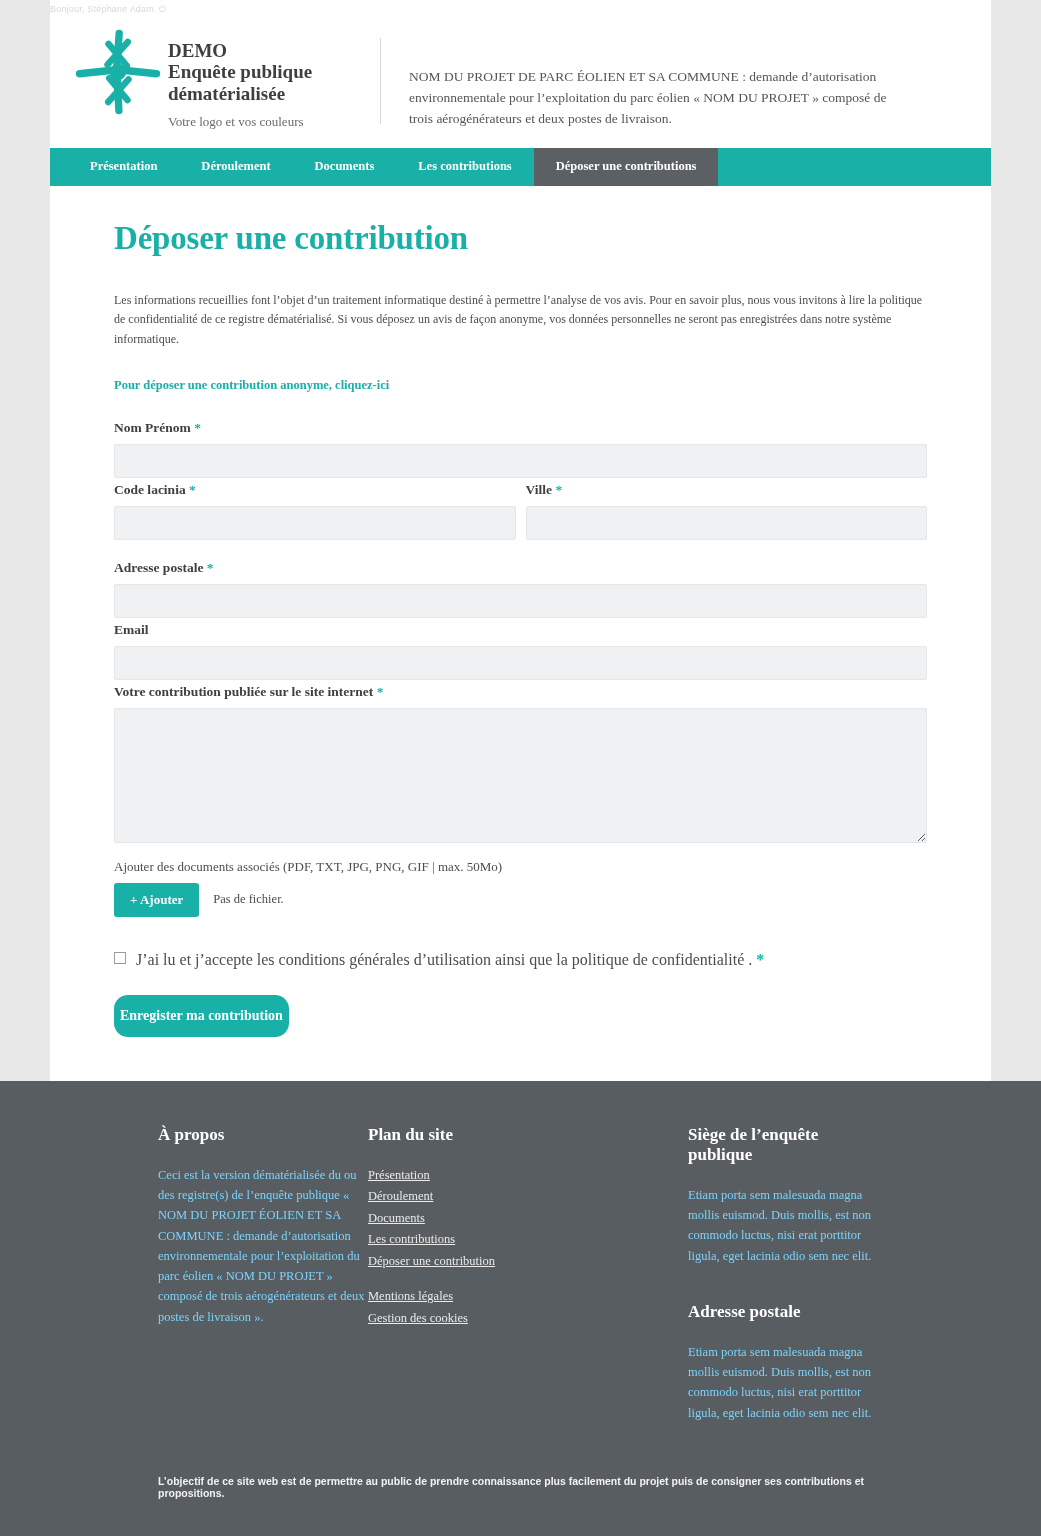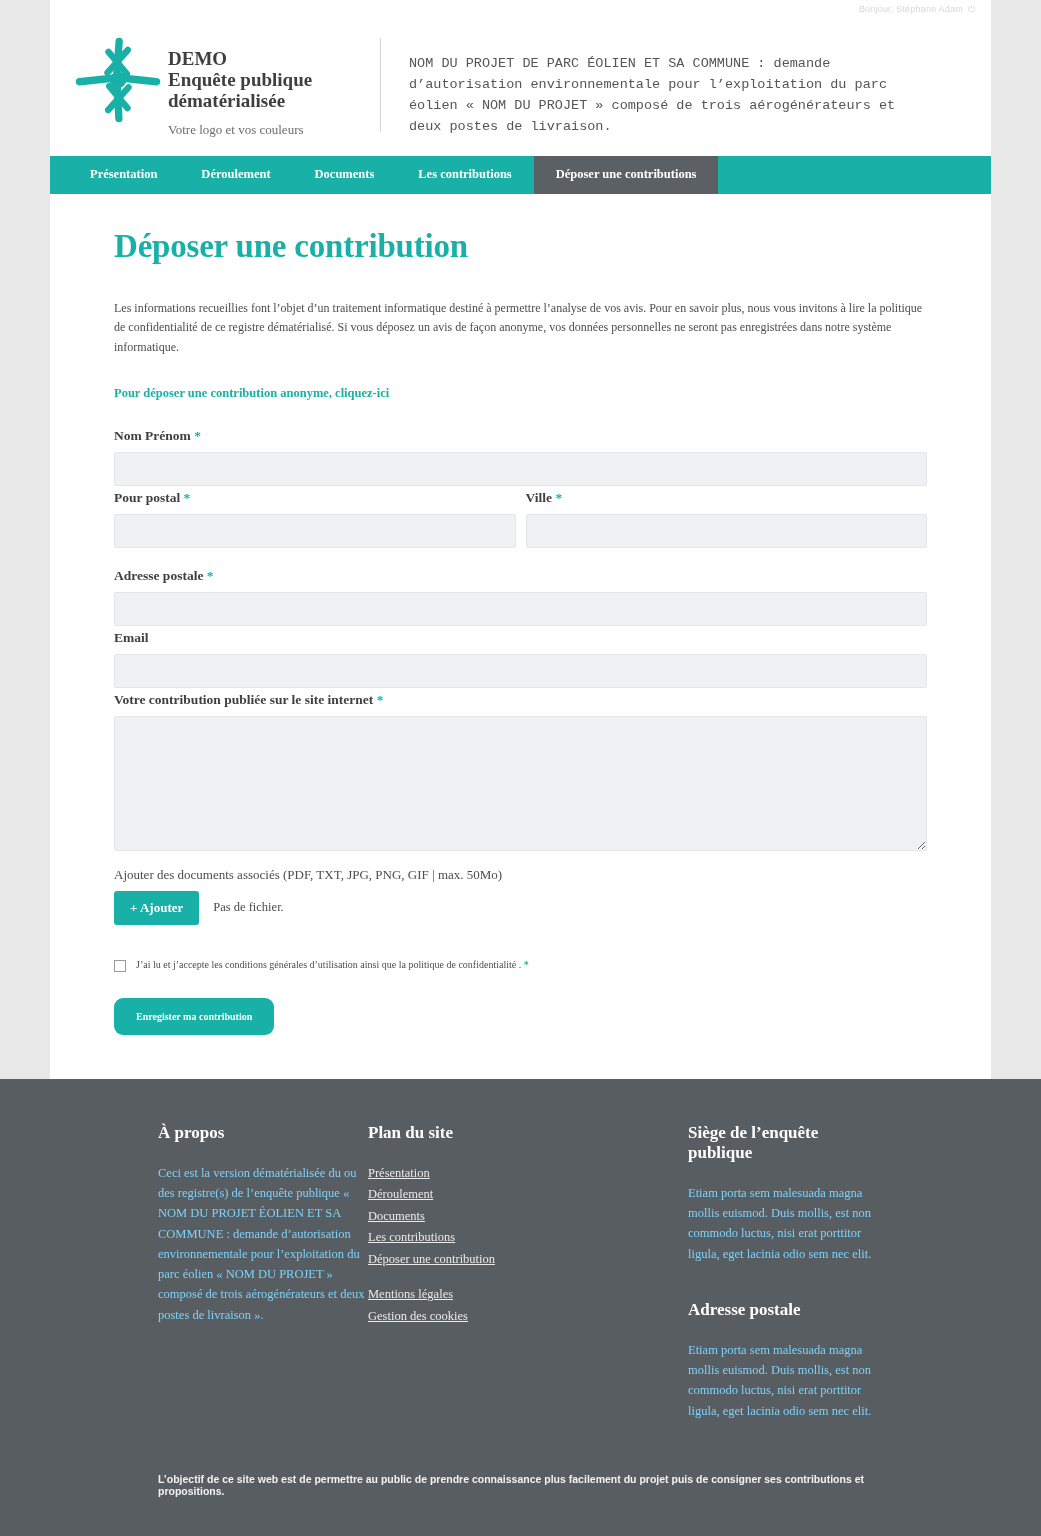--- a/index.html
+++ b/index.html
@@ -20,21 +20,20 @@
     width: 941px;
     margin: 0 auto;
     background: #ffffff;
   }
 
   
   .topbar {
     height: 18px;
     background: #ffffff;
     display: flex;
-    justify-content: flex-end;
     align-items: center;
     padding-right: 16px;
   }
   .topbar-text {
     font-family: "Liberation Sans", sans-serif;
     font-size: 9px;
     color: #d8d8d8;
     letter-spacing: .2px;
   }
   .topbar-icon {
@@ -86,21 +85,21 @@
     color: #6b6b6b;
     margin-top: 10px;
   }
   .header-divider {
     width: 1px;
     background: #d7d7d7;
     align-self: stretch;
     margin: 14px 0 6px 0;
   }
   .header-desc {
-    font-family: Liberation Mono, monospace;
+    font-family: Liberation Serif, serif;
     font-size: 13.5px;
     line-height: 1.55;
     color: #555555;
     padding: 30px 28px 0 28px;
     max-width: 560px;
   }
 
   
   .nav {
     background: #18b0a7;
@@ -232,32 +231,32 @@
     width: 12px;
     height: 12px;
     border: 1px solid #9a9a9a;
     background: #ffffff;
     margin-top: 1px;
     flex: 0 0 12px;
     cursor: pointer;
   }
   .consent-text {
     font-family: "Liberation Serif", serif;
-    font-size: 10px;
+    font-size: 16px;
     color: #4d4d4d;
   }
   .btn-submit {
     background: #18b0a7;
     color: #ffffff;
     border: none;
-    border-radius: 9px;
-    font-family: "Liberation Serif", serif;
-    font-weight: bold;
-    font-size: 10px;
-    padding: 13px 22px;
+    border-radius: 14px;
+    font-family: "Liberation Serif", serif;
+    font-weight: bold;
+    font-size: 14px;
+    padding: 13px 6px;
     cursor: pointer;
   }
 
   
   .footer {
     background: #585d61;
     padding: 44px 0 0 0;
   }
   .footer-inner {
     width: 941px;
@@ -360,21 +359,21 @@
         <div class="field-label">
           <span>Nom Prénom</span>
           <span class="req">*</span>
         </div>
         <input class="input" type="text" value="" style="">
       </div>
 
       <div class="row2">
         <div class="field">
           <div class="field-label">
-            <span>Pour postal</span>
+            <span>Code lacinia</span>
             <span class="req">*</span>
           </div>
           <input class="input" type="text" value="" style="">
         </div>
         <div class="field">
           <div class="field-label">
             <span>Ville</span>
             <span class="req">*</span>
           </div>
           <input class="input" type="text" value="" style="">

